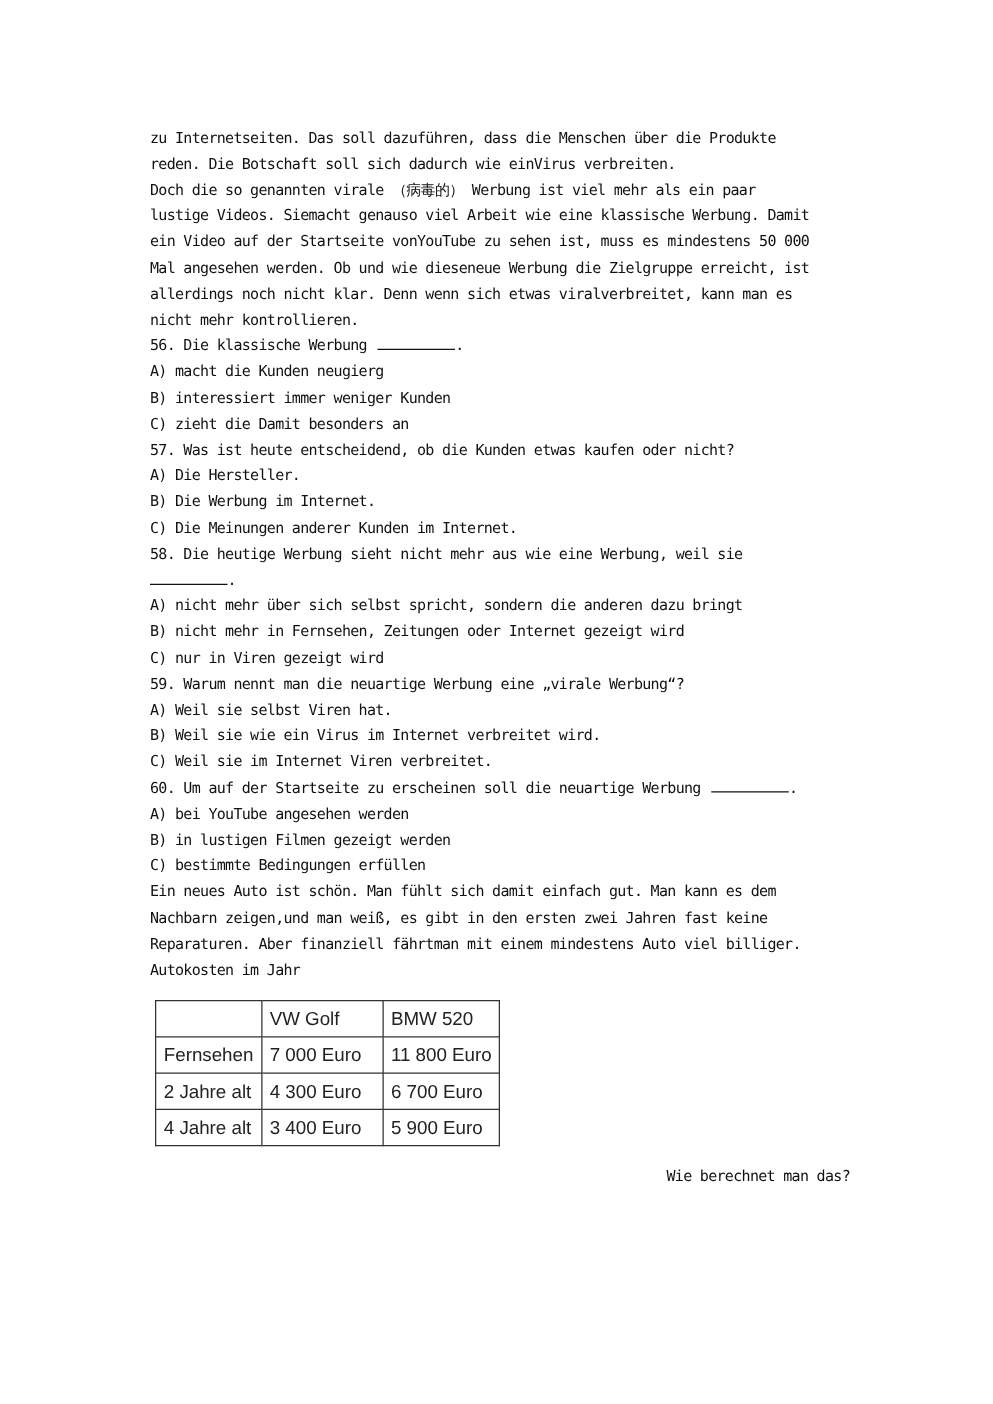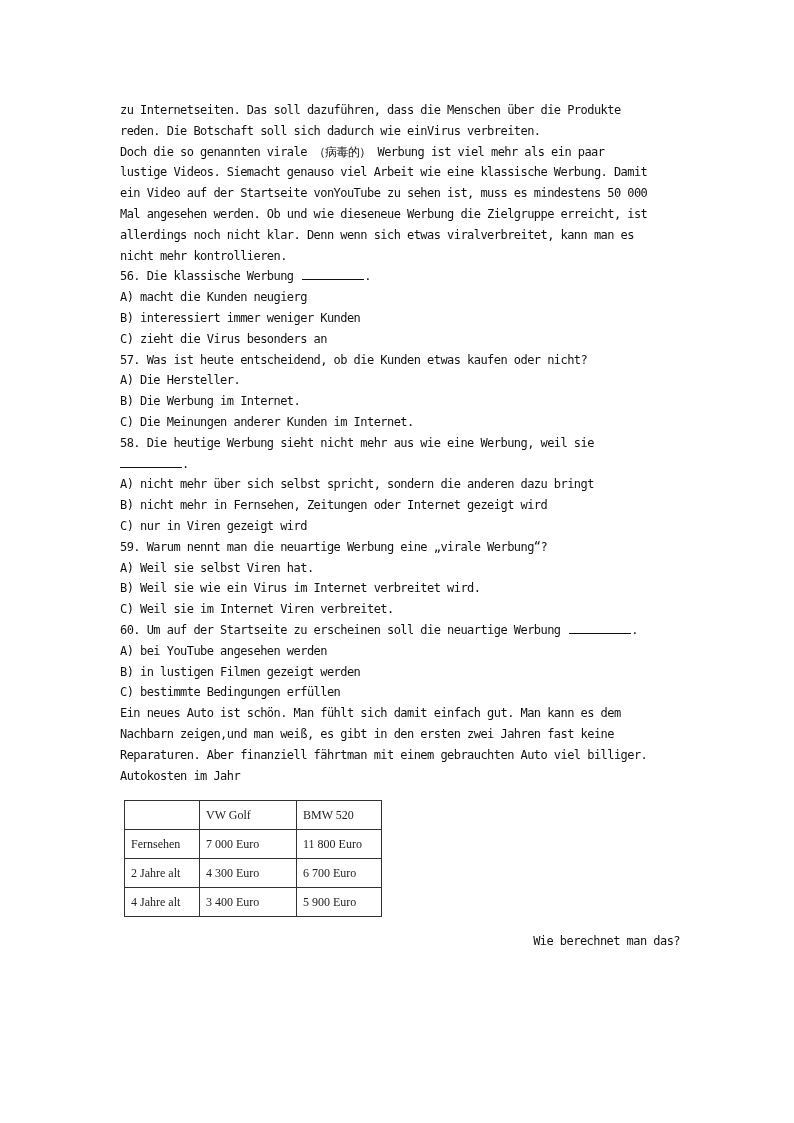--- a/index.html
+++ b/index.html
@@ -3,21 +3,21 @@
 <meta charset="utf-8">
 <style>
   html, body { margin: 0; padding: 0; background: #ffffff; }
   body { width: 794px; height: 1123px; position: relative; overflow: hidden; }
   .page { position: absolute; left: 120px; top: 100px; width: 560px;
           font-family: "DejaVu Sans Mono", "Liberation Mono", monospace;
           font-size: 12px; color: #111; letter-spacing: -0.55px; }
   .line { height: 20.8px; line-height: 20.8px; white-space: pre; }
   .blank { display: inline-block; width: 62px; border-bottom: 1px solid #111; height: 12px; vertical-align: baseline; margin-left: 2px; }
   .table-wrap { margin-top: 14px; margin-left: 4px; }
-  table { border-collapse: collapse; font-family: Liberation Serif, serif; font-size: 12px; color: #222; letter-spacing: 0; }
+  table { border-collapse: collapse; font-family: Liberation Sans, sans-serif; font-size: 15px; color: #222; letter-spacing: 0; }
   td { border: 1px solid #333; height: 28px; padding: 0 6px; white-space: nowrap; }
   td.c0 { width: 62px; }
   td.c1 { width: 84px; }
   td.c2 { width: 72px; }
   .after-table { margin-top: 14px; text-align: right; }
 </style>
 </head>
 <body>
 
 <div class="page">
@@ -29,21 +29,21 @@
     <div class="line">ein Video auf der Startseite vonYouTube zu sehen ist, muss es mindestens 50 000</div>
     <div class="line">Mal angesehen werden. Ob und wie dieseneue Werbung die Zielgruppe erreicht, ist</div>
     <div class="line">allerdings noch nicht klar. Denn wenn sich etwas viralverbreitet, kann man es</div>
     <div class="line">nicht mehr kontrollieren.</div>
   </div>
 
   <div>
     <div class="line"><span>56. Die klassische Werbung</span> <span class="blank"></span><span>.</span></div>
     <div class="line">A) macht die Kunden neugierg</div>
     <div class="line">B) interessiert immer weniger Kunden</div>
-    <div class="line">C) zieht die Virus besonders an</div>
+    <div class="line">C) zieht die Damit besonders an</div>
   </div>
 
   <div>
     <div class="line">57. Was ist heute entscheidend, ob die Kunden etwas kaufen oder nicht?</div>
     <div class="line">A) Die Hersteller.</div>
     <div class="line">B) Die Werbung im Internet.</div>
     <div class="line">C) Die Meinungen anderer Kunden im Internet.</div>
   </div>
 
   <div>
@@ -64,21 +64,21 @@
   <div>
     <div class="line"><span>60. Um auf der Startseite zu erscheinen soll die neuartige Werbung</span> <span class="blank"></span><span>.</span></div>
     <div class="line">A) bei YouTube angesehen werden</div>
     <div class="line">B) in lustigen Filmen gezeigt werden</div>
     <div class="line">C) bestimmte Bedingungen erfüllen</div>
   </div>
 
   <div>
     <div class="line">Ein neues Auto ist schön. Man fühlt sich damit einfach gut. Man kann es dem</div>
     <div class="line">Nachbarn zeigen,und man weiß, es gibt in den ersten zwei Jahren fast keine</div>
-    <div class="line">Reparaturen. Aber finanziell fährtman mit einem gebrauchten Auto viel billiger.</div>
+    <div class="line">Reparaturen. Aber finanziell fährtman mit einem mindestens Auto viel billiger.</div>
     <div class="line">Autokosten im Jahr</div>
 
     <div class="table-wrap">
       <table>
         <tbody>
             <tr>
           <td class="c0"></td>
           <td class="c1">VW Golf</td>
           <td class="c2">BMW 520</td>
         </tr>

